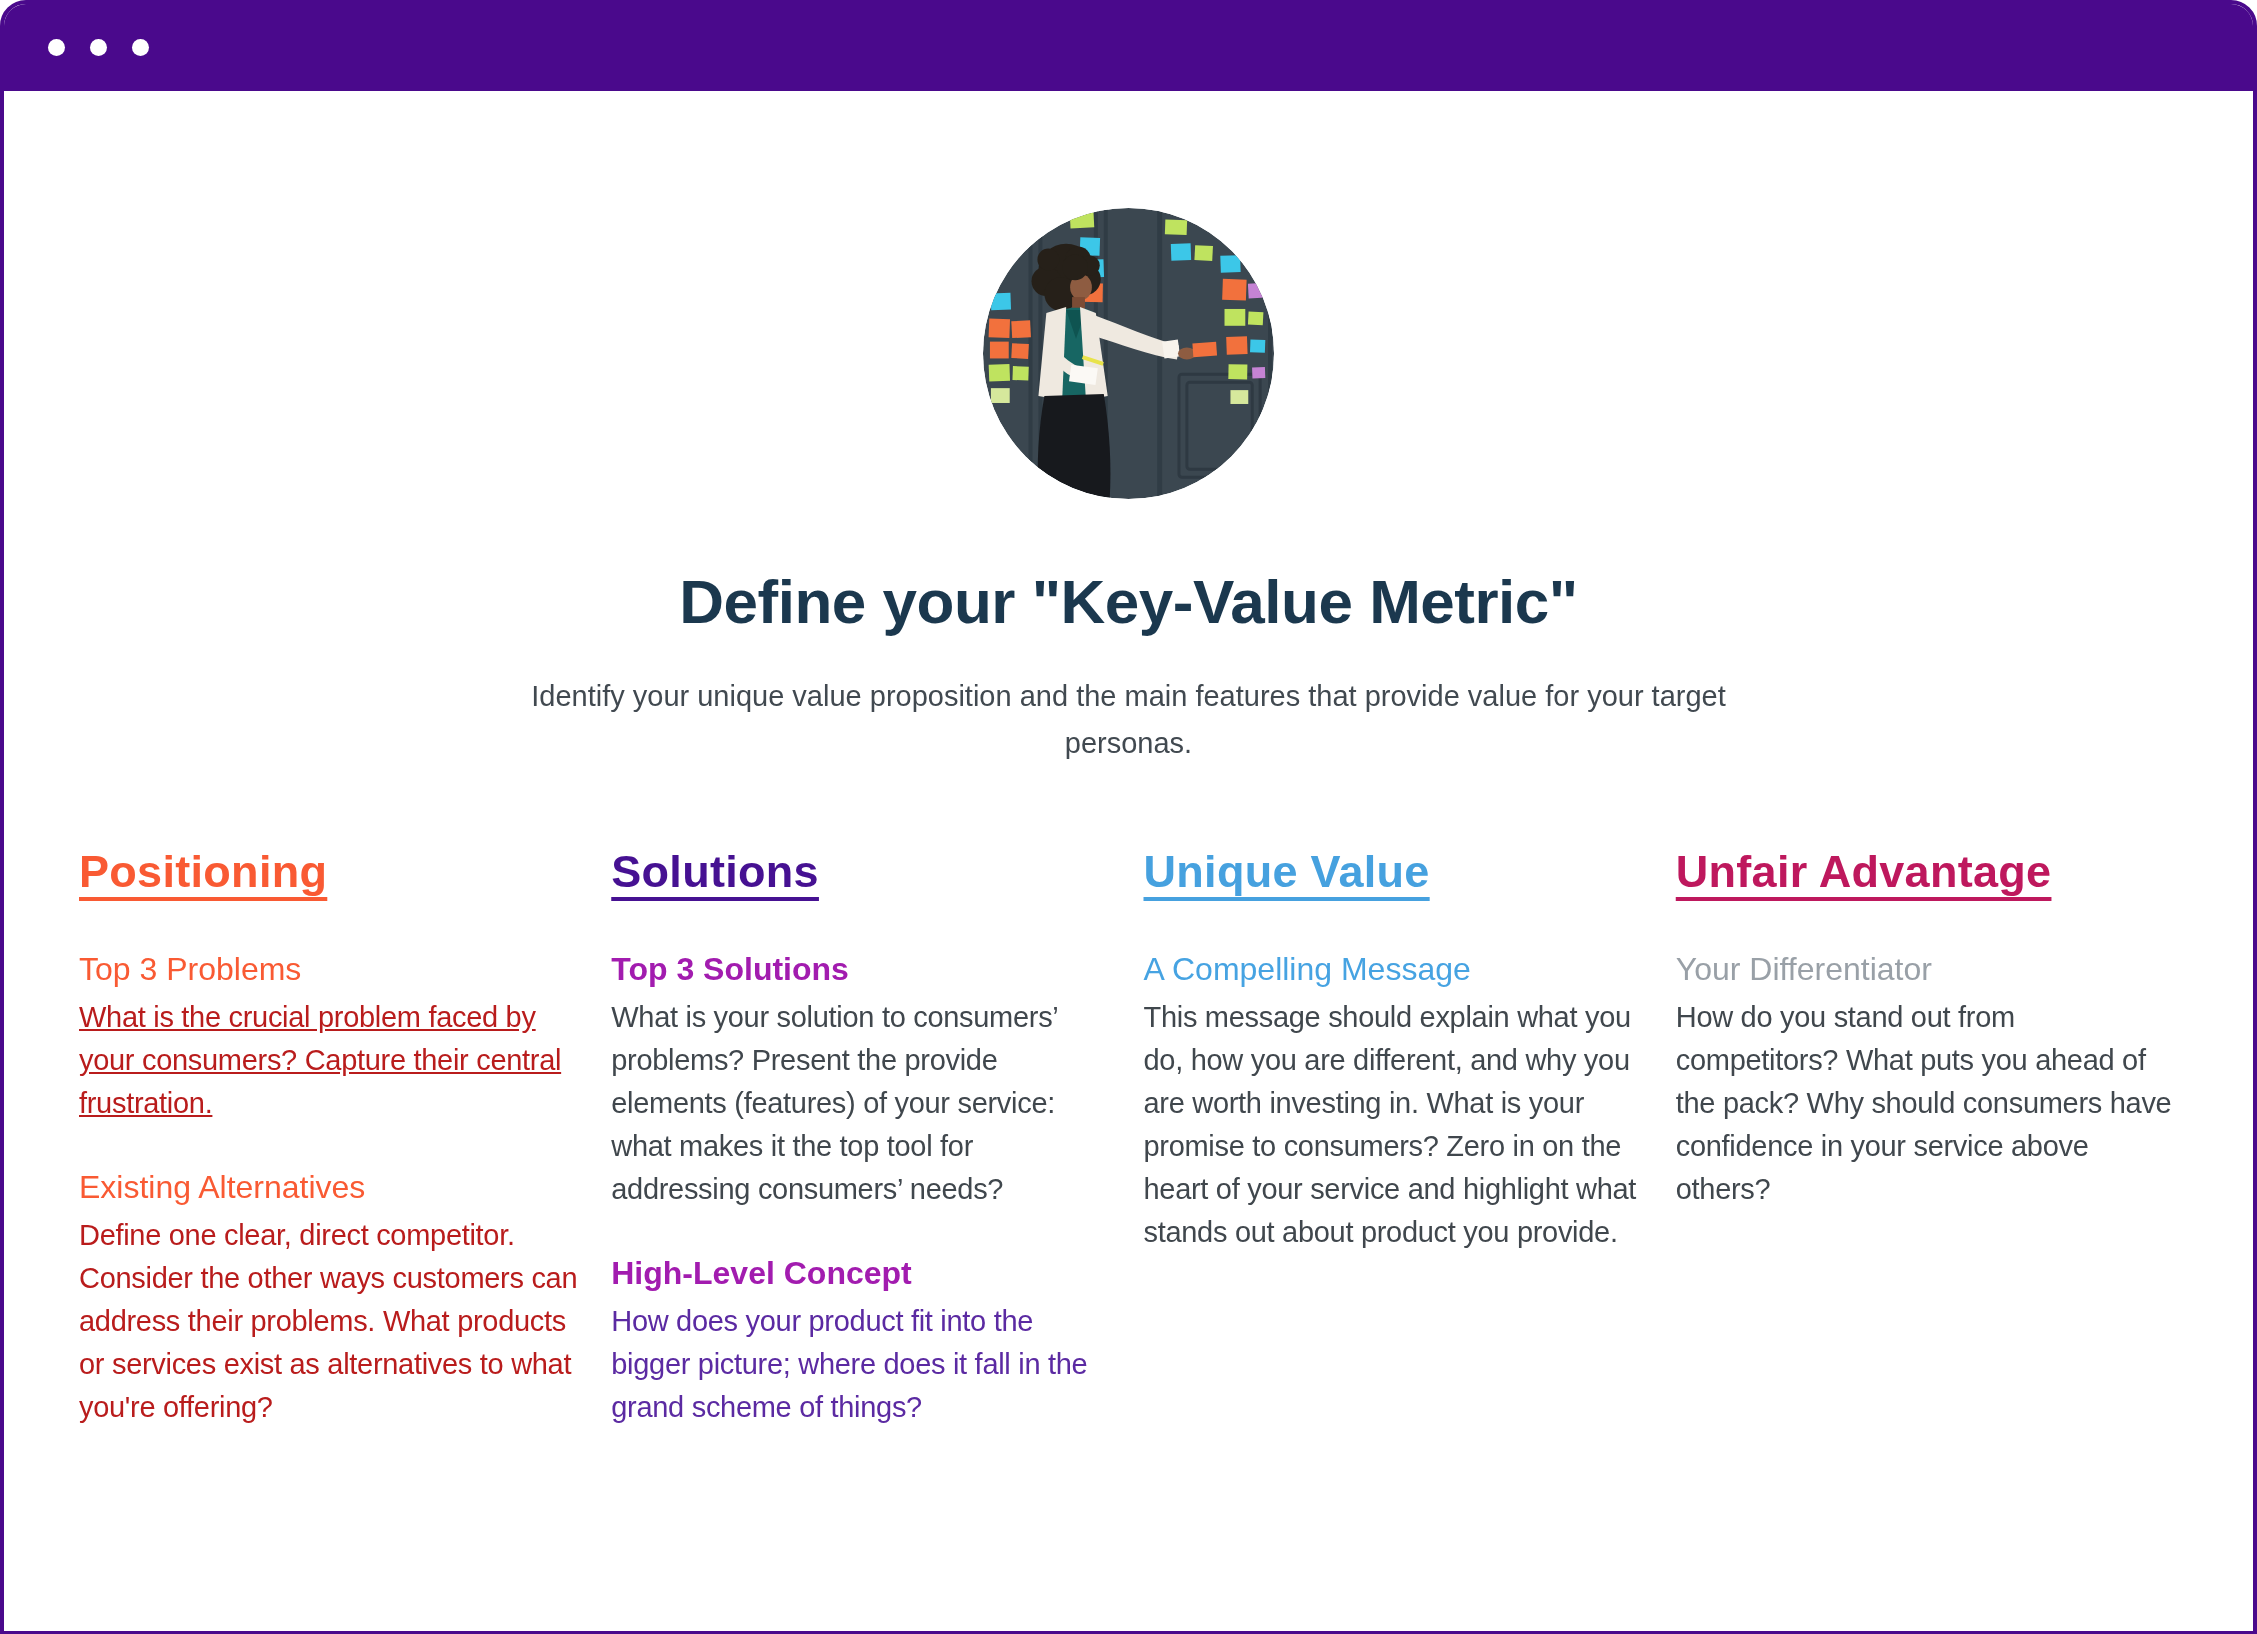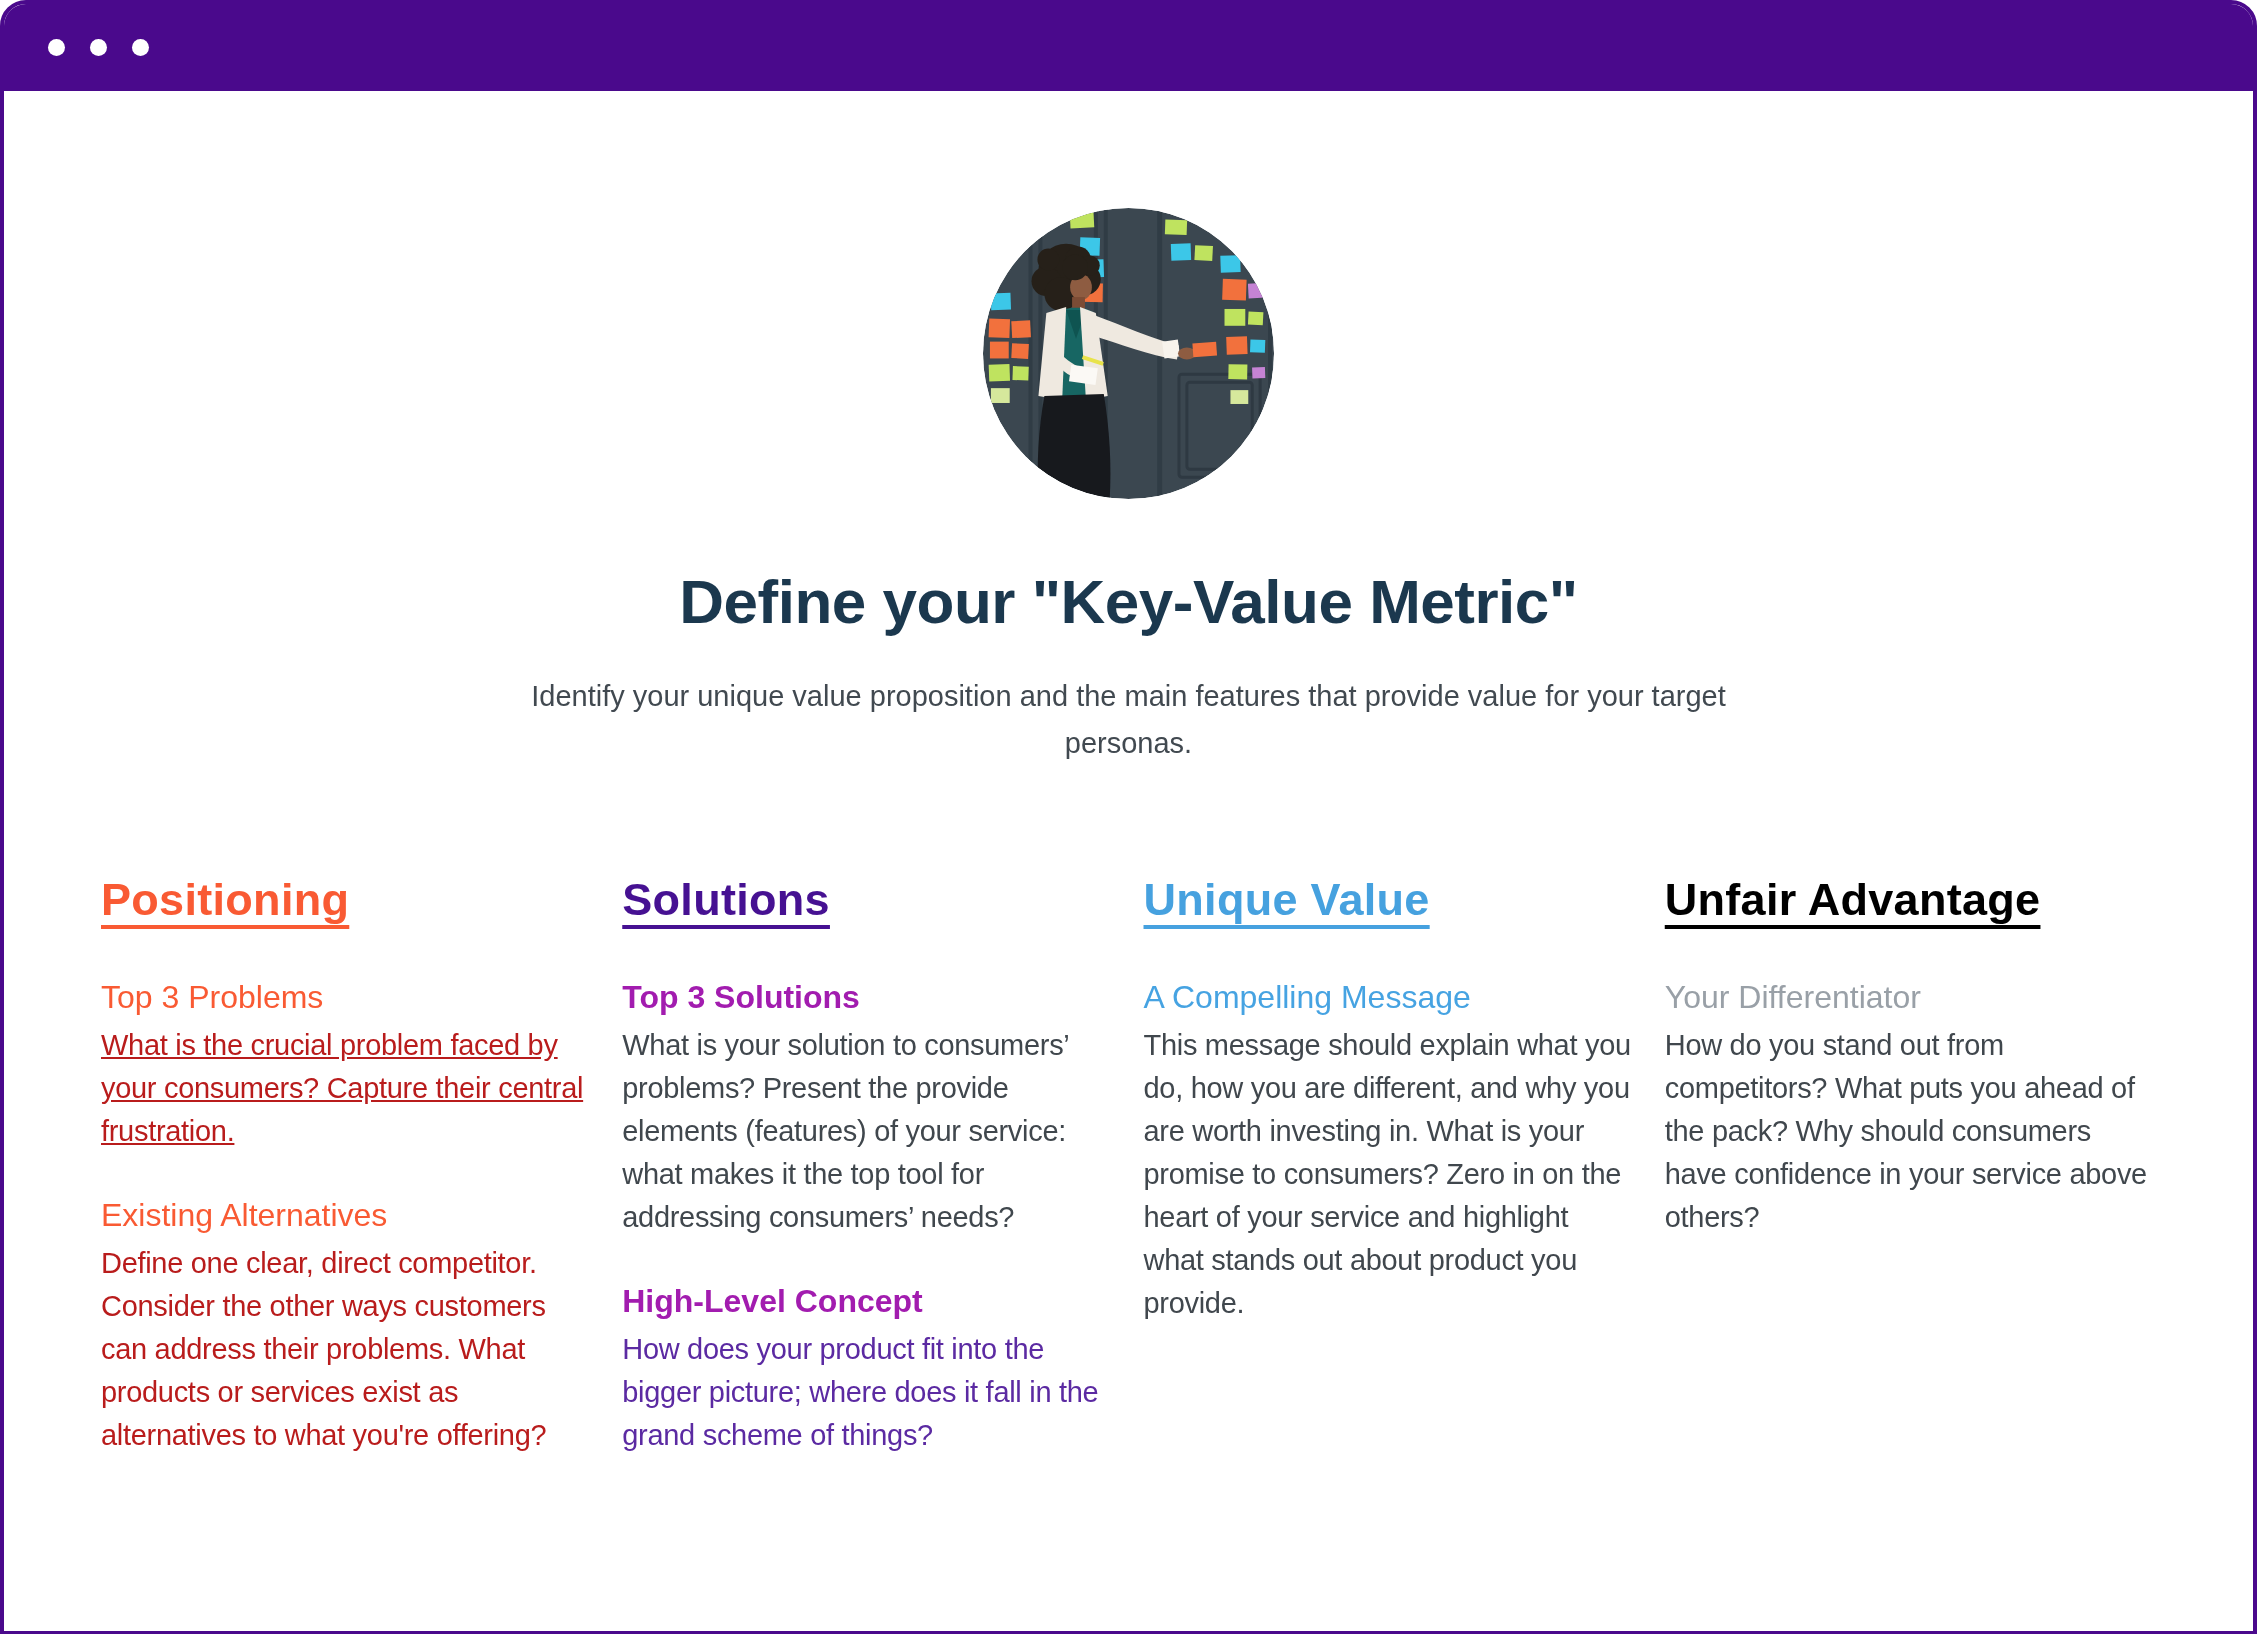--- a/index.html
+++ b/index.html
@@ -55,22 +55,22 @@
     line-height:47px;
     color:#414historical950;
     color:#414950;
     font-weight:400;
   }
 
   .columns {
     display:grid;
     grid-template-columns:repeat(4,1fr);
     column-gap:30px;
-    padding:0 97px;
-    margin-top:107px;
+    padding:0 75px;
+    margin-top:79px;
   }
 
   .col h2 {
     margin:0;
     font-size:45px;
     font-weight:700;
     letter-spacing:0.3px;
     text-decoration:underline;
     text-decoration-thickness:4px;
     text-underline-offset:10px;
@@ -101,21 +101,21 @@
 
   .col-solutions h2 { color:#461192; }
   .col-solutions h3 { color:#a21caf;font-weight:bold; }
   .col-solutions .body-gray   { color:#40474D; }
   .col-solutions .body-purple { color:#5B2AA2; }
 
   .col-unique h2 { color:#46A1DF; }
   .col-unique h3 { color:#46A3E2; }
   .col-unique .body-gray { color:#40474D; }
 
-  .col-unfair h2 { color:#000000; }
+  .col-unfair h2 { color:#be185d; }
   .col-unfair h3 { color:#99A0A7; }
   .col-unfair .body-gray { color:#40474D; }
 </style>
 </head>
 <body>
 
 <div class="window">
 
   <div class="titlebar">
     <span class="dot"></span>

